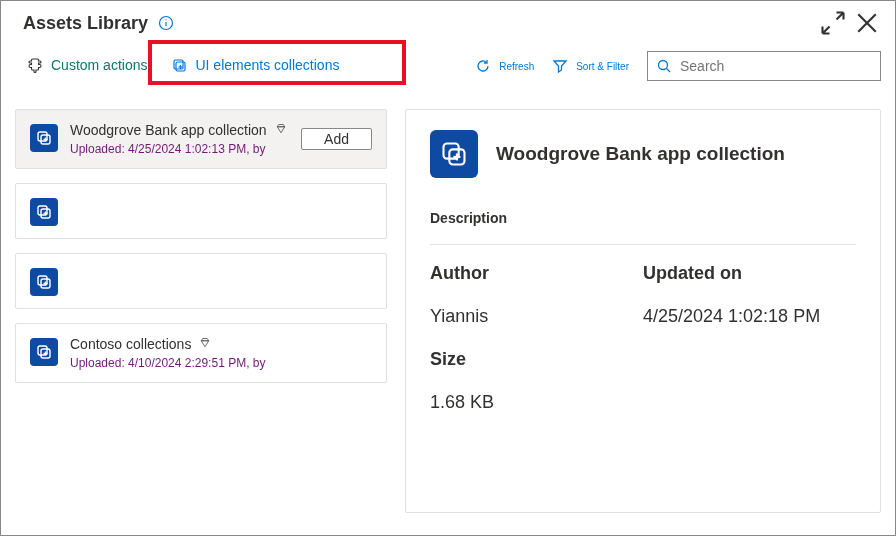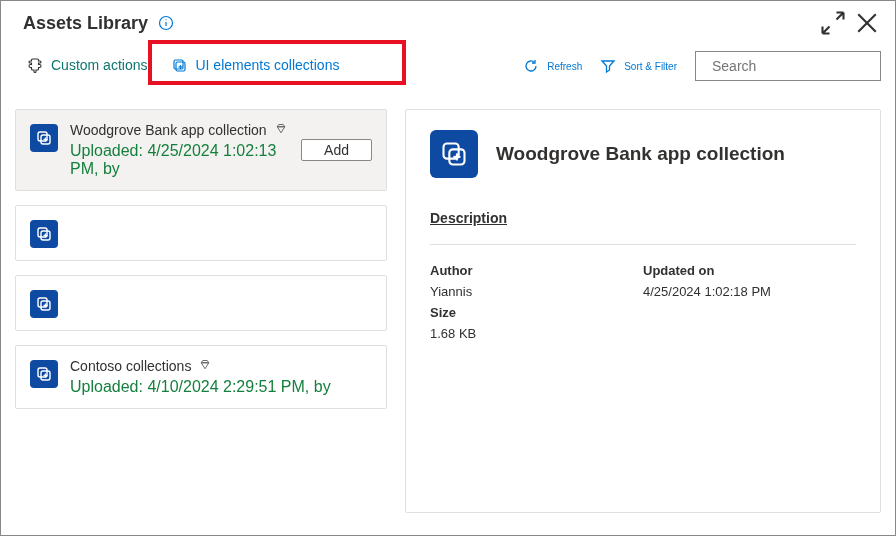--- a/index.html
+++ b/index.html
@@ -17,46 +17,46 @@
   .tab.active { color: #0078d4; }
   .tab.active::after { content: ""; position: absolute; left: 6px; right: 6px; bottom: 0; height: 2px; background: #0078d4; }
   .tab svg { width:16px; height:16px; }
   .red-box { position: absolute; border: 4px solid #e81123; pointer-events: none; }
   
   .red-box.rb1 { left: 147px; top: 39px; width: 258px; height: 45px; }
 
   .tool-right { display: flex; align-items: center; gap: 18px; margin-left: auto; }
   .tool-btn { display: inline-flex; align-items:center; gap:8px; font-size:10px; color:#0078d4; }
   .tool-btn svg { width:16px; height:16px; stroke:#0078d4; }
-  .search-field { width: 186px; height: 30px; border: 1px solid #8a8886; display:flex; align-items:center; padding: 0 8px; justify-content: space-between; }
+  .search-field { width: 234px; height: 30px; border: 1px solid #8a8886; display:flex; align-items:center; padding: 0 8px; justify-content: space-between; }
   .search-field svg { width:16px; height:16px; stroke:#0078d4; fill:none; }
   .search-field input { border:none; outline:none; flex:1; font-size:14px; background:transparent; margin-left:6px; color:#605e5c; }
 
   .content { display:flex; padding: 16px 14px; gap: 18px; height: calc(100% - 98px); background: #ffffff; }
 
   .left { width: 372px; display:flex; flex-direction:column; gap: 14px; }
   .card { border: 1px solid #e1dfdd; background: #fff; padding: 12px 14px; display:flex; align-items:center; gap: 12px; border-radius: 2px; }
   .card.selected { background: #f3f2f1; }
   .card .icon-box { width: 28px; height: 28px; background: #0f4aa2; border-radius: 4px; display:flex; align-items:center; justify-content:center; flex-shrink:0; margin-top:2px; align-self:flex-start; }
   .card .icon-box svg { width:16px; height:16px; }
   .card .text { flex:1; min-width:0; }
   .card .title-row { display:flex; align-items:center; gap:8px; }
   .card .title { font-size:14px; color:#323130; }
   .card .diamond { color:#605e5c; }
-  .card .meta { font-size:16px; color:#15803d; margin-top:4px; }
+  .card .meta { font-size:12px; color:#701a75; margin-top:4px; }
   .add-btn { border:1px solid #8a8886; background:#fff; padding: 2px 22px; font-size:14px; color:#323130; border-radius:2px; }
 
   .right { flex:1; border: 1px solid #e1dfdd; background:#fff; padding: 20px 24px; border-radius:2px; }
   .right-header { display:flex; align-items:center; gap:18px; }
   .right-header .big-icon { width:48px; height:48px; background:#0f4aa2; border-radius:6px; display:flex; align-items:center; justify-content:center; }
   .right-header .big-icon svg { width:28px; height:28px; }
   .right-header h2 { font-size:19px; font-weight:600; margin:0; }
-  .desc-label { font-size:14px; font-weight:600; margin-top:32px;text-decoration:underline; }
+  .desc-label { font-size:14px; font-weight:600; margin-top:32px; }
   .hr { border:none; border-top:1px solid #e1dfdd; margin: 18px 0; }
-  .meta-grid { display:grid; grid-template-columns: 1fr 1fr; row-gap:6px; font-size:13px; }
+  .meta-grid { display:grid; grid-template-columns: 1fr 1fr; row-gap:22px; font-size:18px; }
   .meta-grid .label { font-weight:600; }
 </style>
 </head>
 <body>
 
 <div class="window">
   <div class="titlebar">
     <h1>Assets Library</h1>
     <span class="info-icon">
       <svg viewBox="0 0 16 16" fill="none" stroke="#0078d4" stroke-width="1.2">

